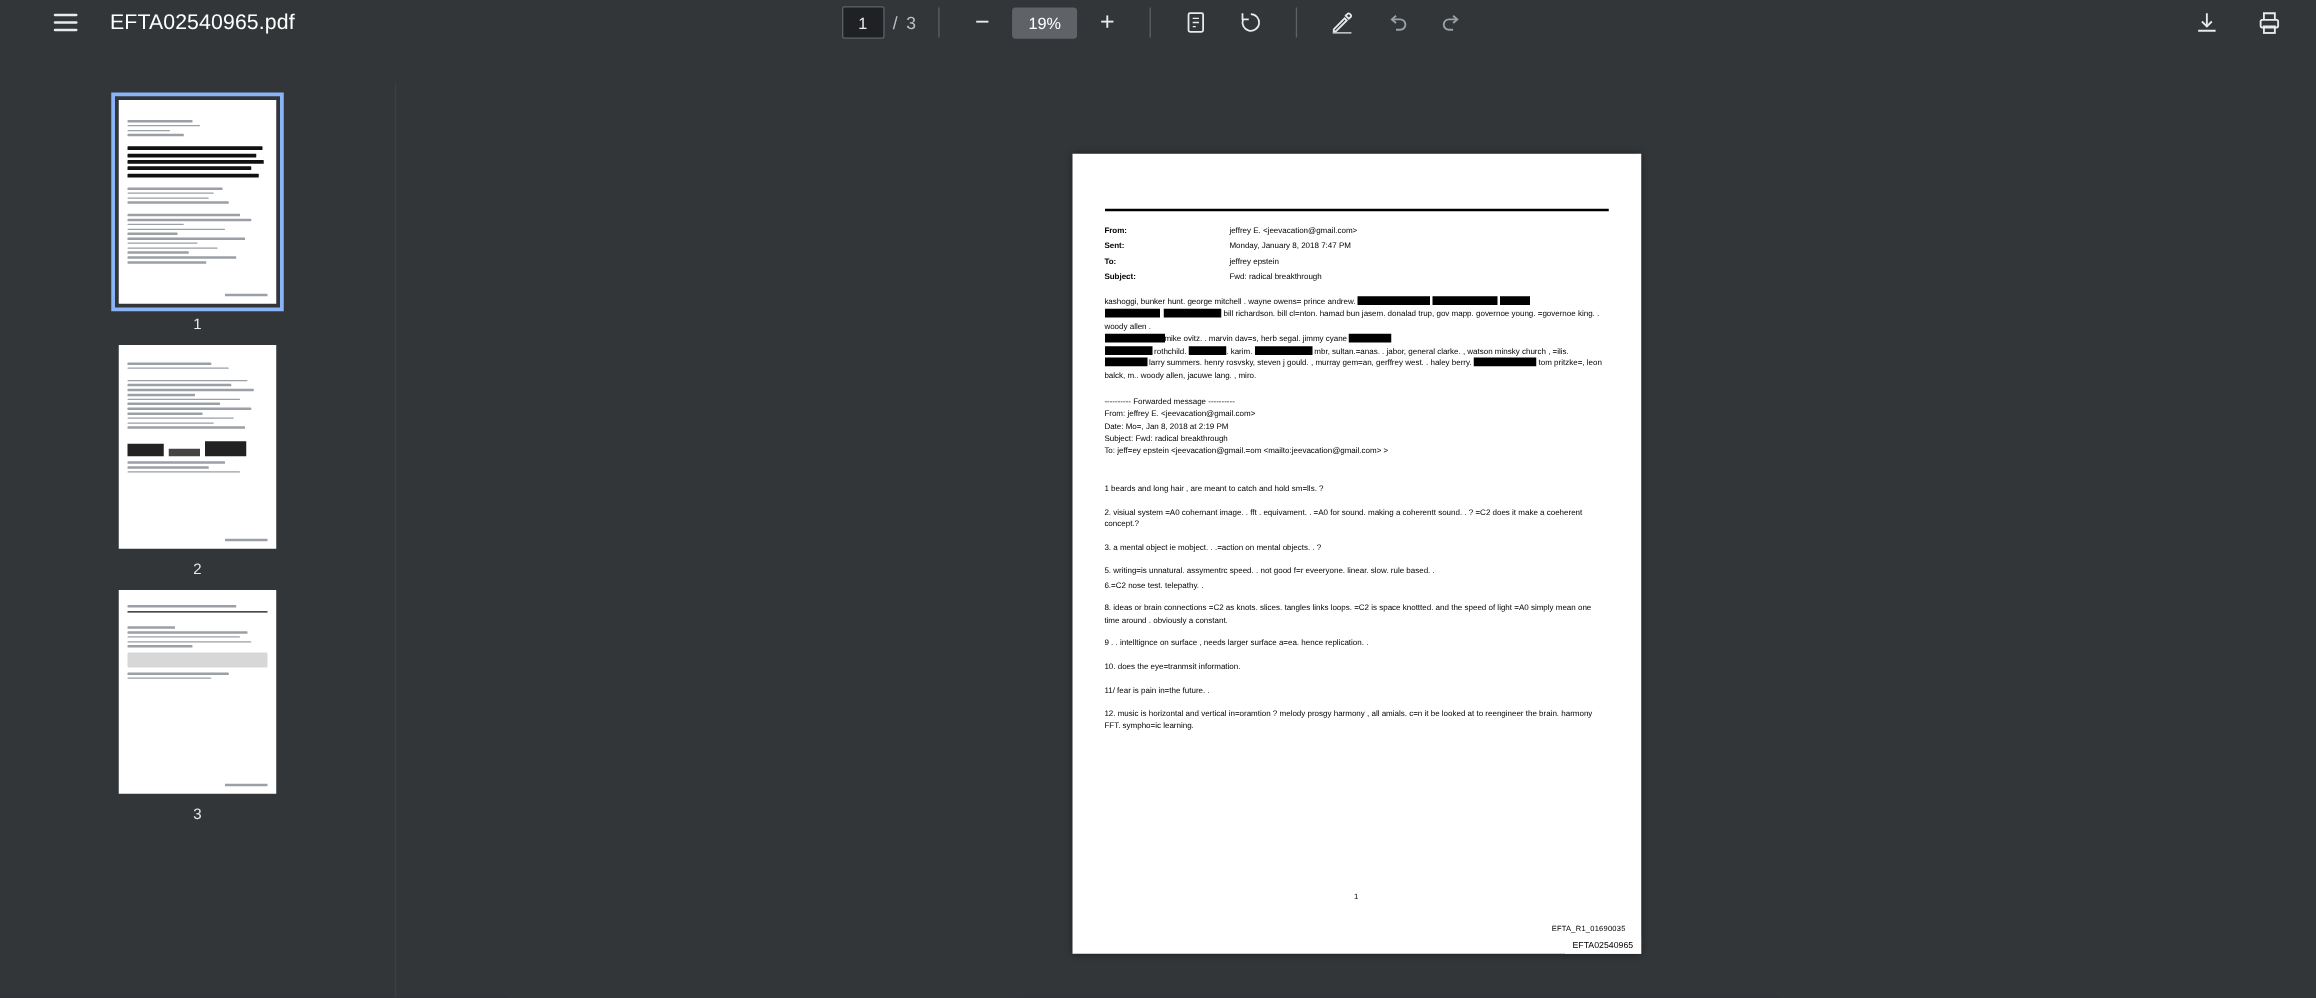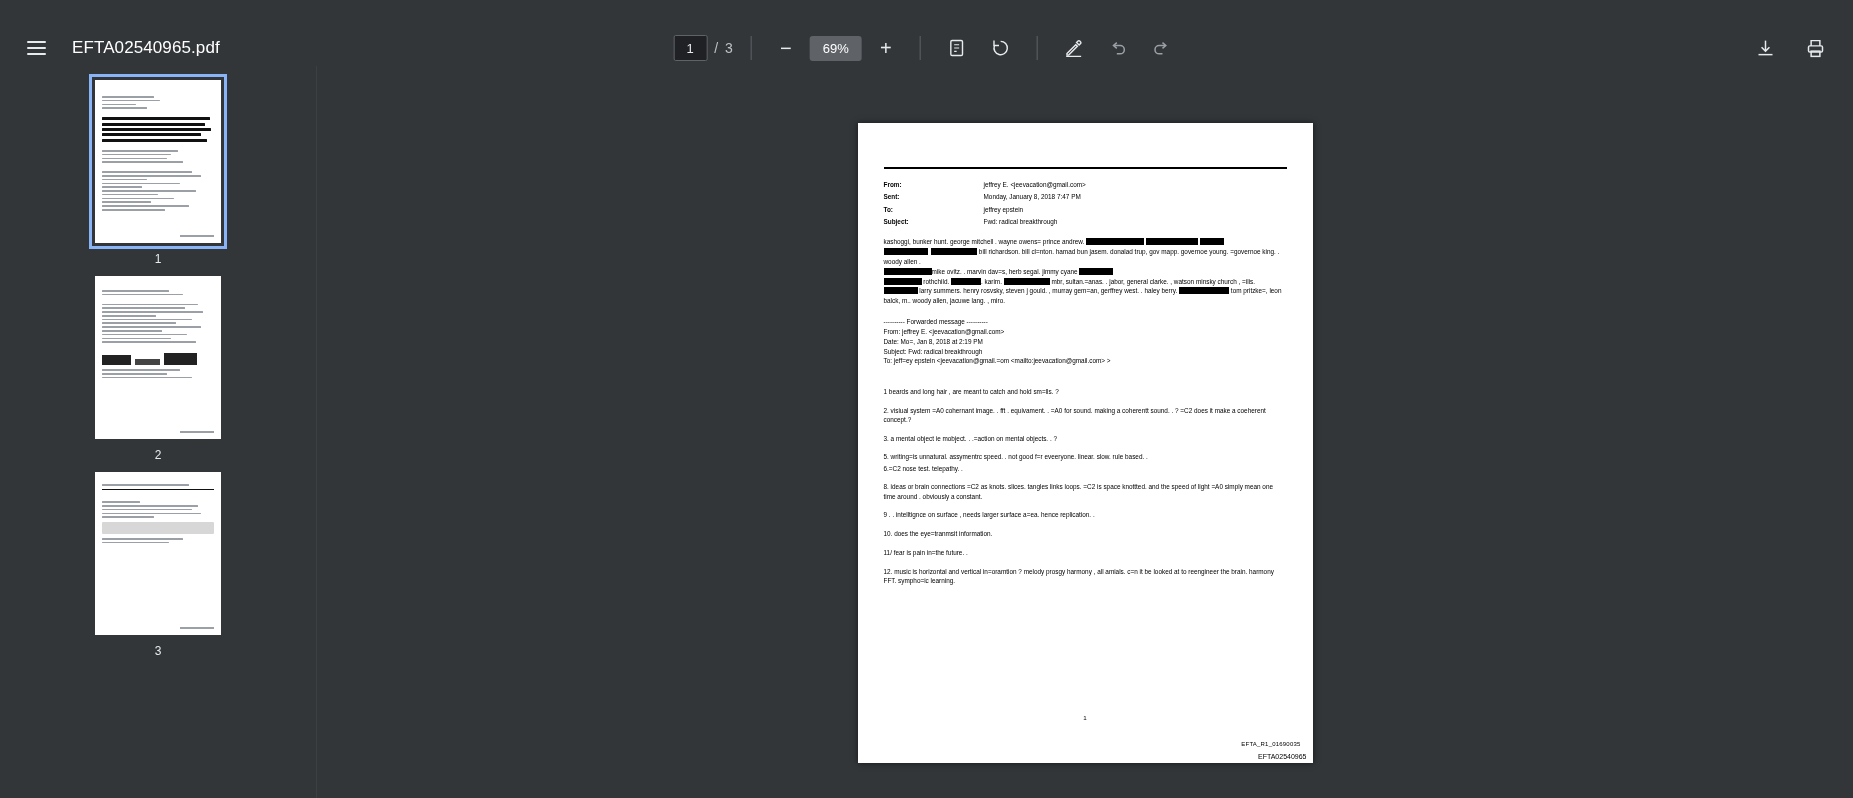--- a/index.html
+++ b/index.html
@@ -15,23 +15,24 @@
     display: flex; flex-direction: column;
     background: #323639;
   }
 
   
   .toolbar {
     height: 66px;
     flex: 0 0 66px;
     background: #323639;
     display: flex;
-    align-items: flex-end;
+    align-items: flex-start;
     color: #e8eaed;
     position: relative;
+    padding-left: 16px;
   }
   .tb-left {
     display: flex; align-items: center;
     padding-left: 18px;
     gap: 18px;
     min-width: 320px;
   }
   .icon-btn {
     width: 36px; height: 36px;
     display: flex; align-items: center; justify-content: center;
@@ -255,21 +256,21 @@
     <div class="tb-center">
       <div class="page-box">
         <input class="page-input" value="1" style="">
         <span class="page-sep">/</span>
         <span class="page-sep">3</span>
       </div>
 
       <div class="divider-v"></div>
 
       <div class="zoom-btn">−</div>
-      <div class="zoom-level">69%</div>
+      <div class="zoom-level">19%</div>
       <div class="zoom-btn">+</div>
 
       <div class="divider-v"></div>
 
       <div class="icon-btn">
         <svg class="ic" width="20" height="20" viewBox="0 0 24 24" fill="none" stroke="#e8eaed" stroke-width="1.7">
           <rect x="5" y="3" width="14" height="18" rx="1.5"></rect>
           <path d="M9 8h6M9 12h6M9 16h3" stroke-width="1.3"></path>
         </svg>
       </div>

